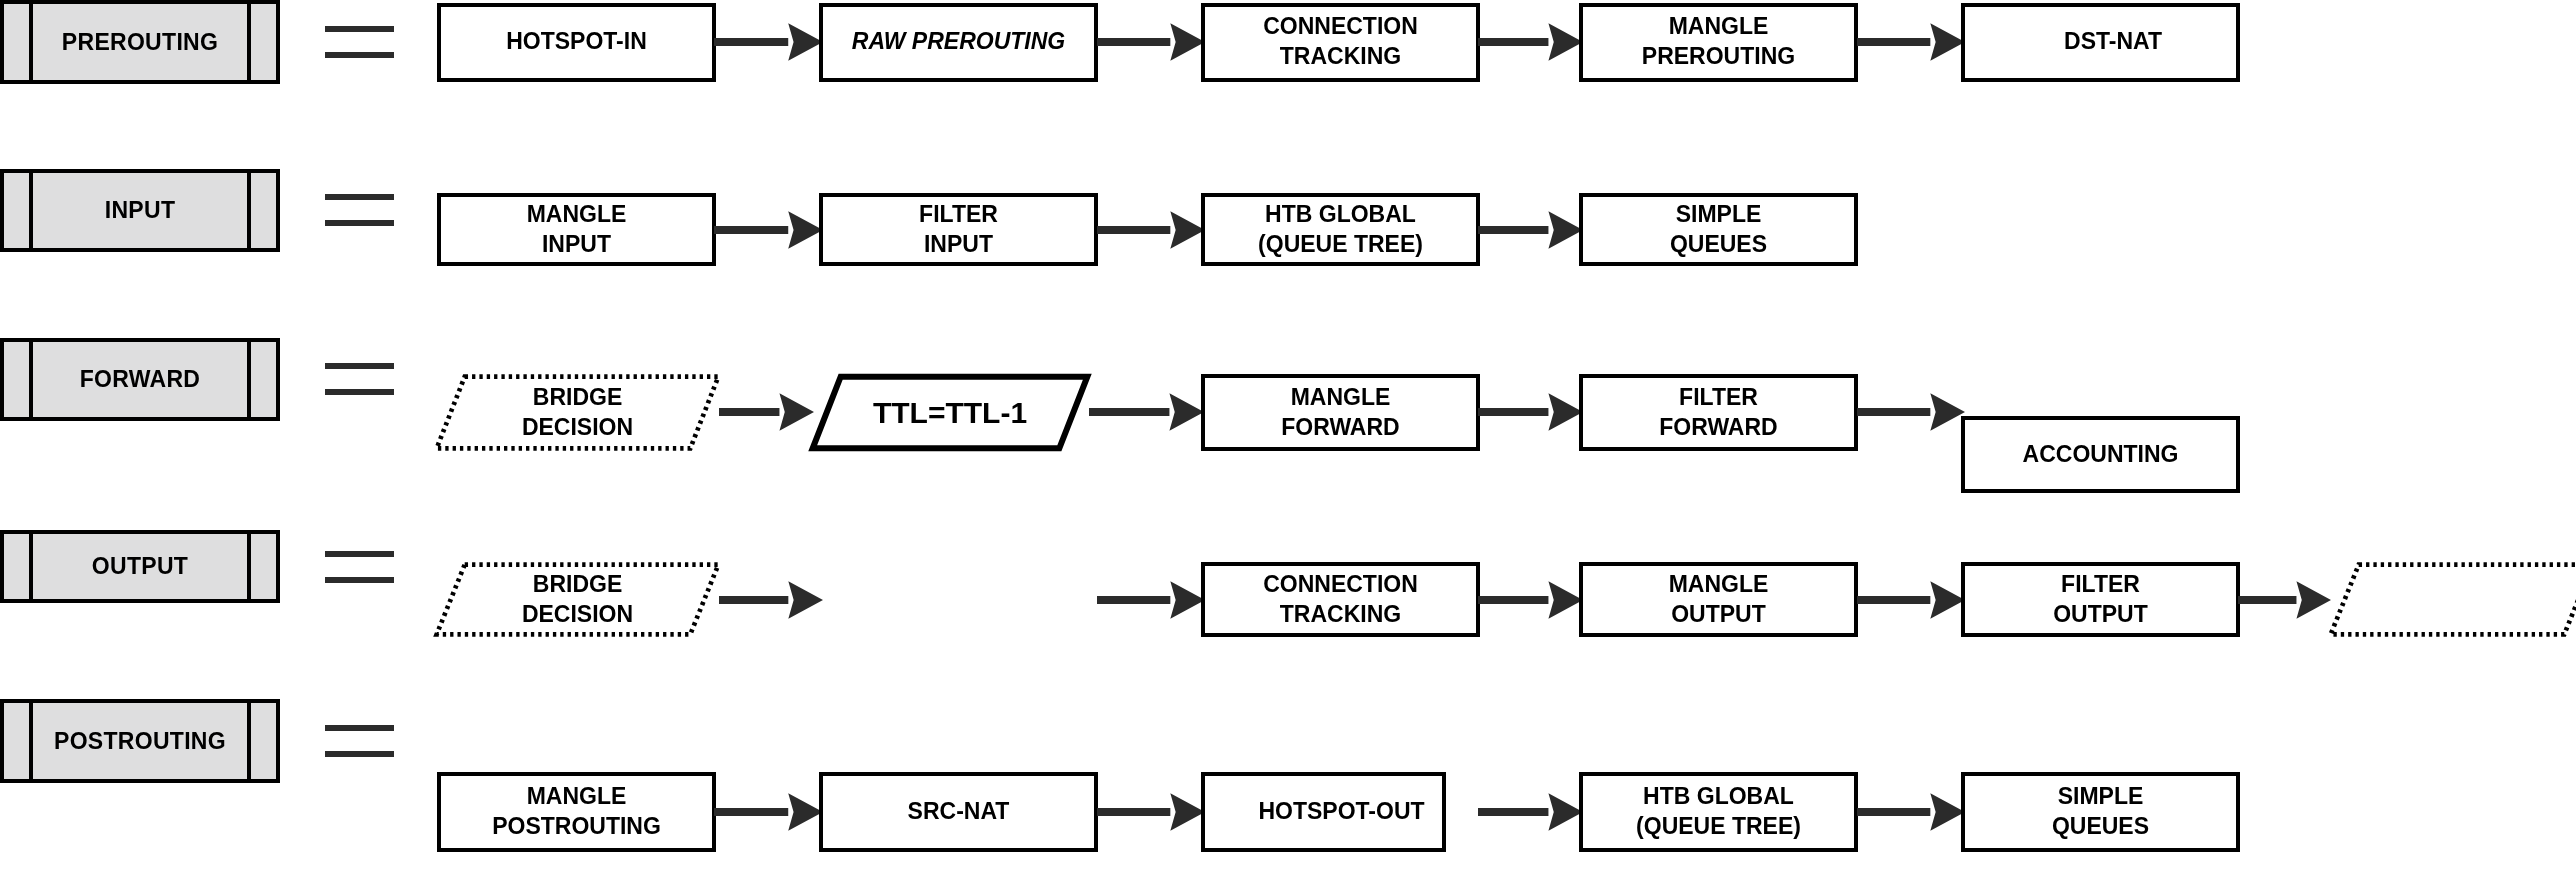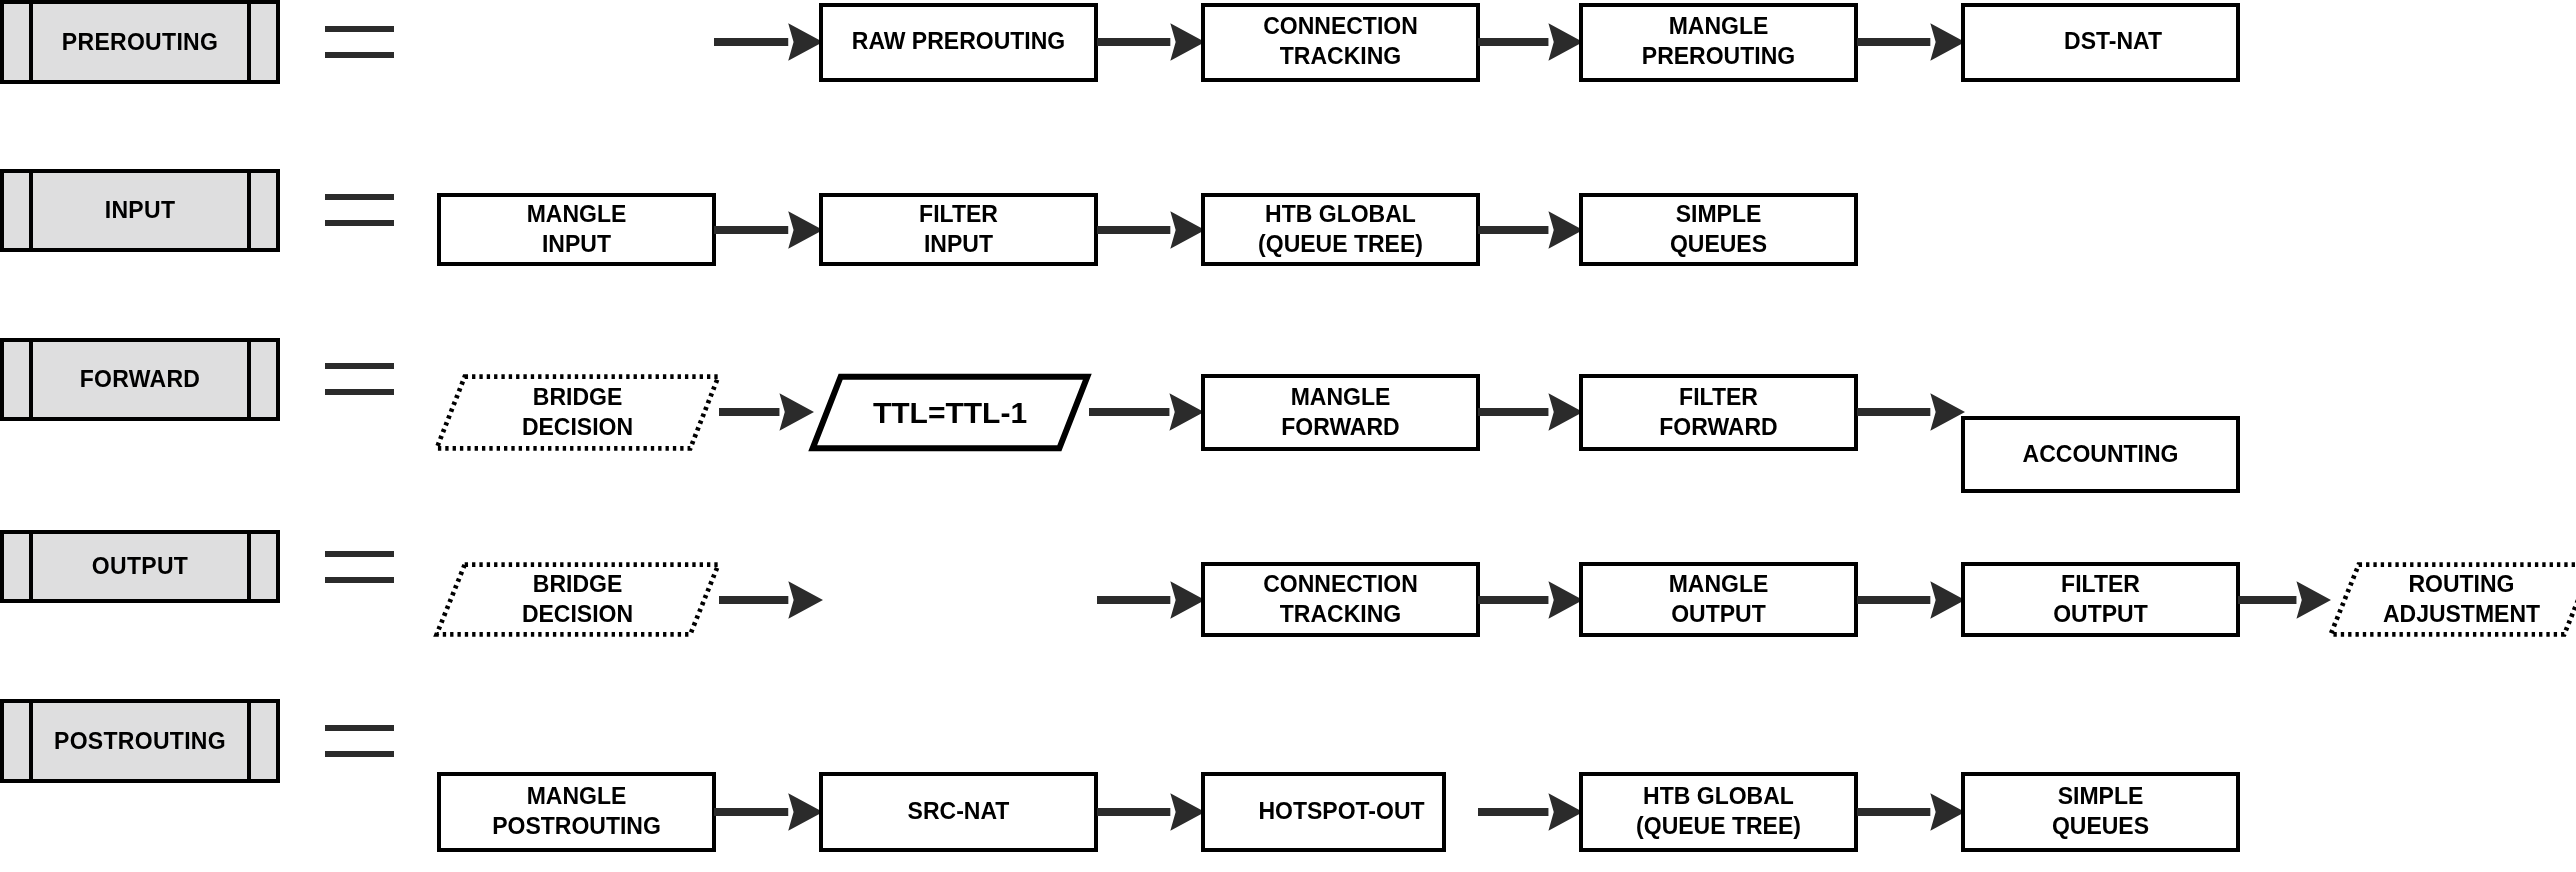--- a/index.html
+++ b/index.html
@@ -132,27 +132,30 @@
 <div id="canvas">
     <div class="chain-box" style="top: 0px; width: 280px; height: 84px;">
       <div class="chain-bar left"></div>
       <div class="chain-label">PREROUTING</div>
       <div class="chain-bar right"></div>
     </div>
     <div class="equals" style="left: 325px; top: 26px;">
       <i class="top"></i>
       <i class="bottom"></i>
     </div>
+    <div class="node" style="left: 437px; top: 2.7px; width: 279px; height: 79px;">
+      <div class="node-label">HOTSPOT-IN</div>
+    </div>
     <div class="arrow" style="left: 714px; top: 22px; width: 109px;">
       <svg viewBox="0 0 163 60" preserveAspectRatio="none">
         <rect x="0" y="24" width="111" height="12" fill="#2b2b2b"></rect>
         <polygon points="111,2 163,30 111,58 119,30" fill="#2b2b2b"></polygon>
       </svg>
     </div>
-    <div class="node" style="left: 819px; top: 2.7px; width: 279px; height: 79px;">
+    <div class="node" style="left: 819px; top: 2.7px; width: 279px; height: 79px; font-style: italic;">
       <div class="node-label">RAW PREROUTING</div>
     </div>
     <div class="arrow" style="left: 1097px; top: 22px; width: 108px;">
       <svg viewBox="0 0 162 60" preserveAspectRatio="none">
         <rect x="0" y="24" width="110" height="12" fill="#2b2b2b"></rect>
         <polygon points="110,2 162,30 110,58 118,30" fill="#2b2b2b"></polygon>
       </svg>
     </div>
     <div class="node" style="left: 1201px; top: 2.7px; width: 279px; height: 79px;">
       <div class="node-label">CONNECTION
@@ -332,22 +335,20 @@
     <div class="arrow" style="left: 2238px; top: 580px; width: 93px;">
       <svg viewBox="0 0 140 60" preserveAspectRatio="none">
         <rect x="0" y="24" width="88" height="12" fill="#2b2b2b"></rect>
         <polygon points="88,2 140,30 88,58 96,30" fill="#2b2b2b"></polygon>
       </svg>
     </div>
     <div class="para dotted" style="left: 2328px; top: 562px; width: 267px; height: 75px;">
       <svg viewBox="0 0 400 112" preserveAspectRatio="none">
         <polygon points="46,4 396,4 354,108 4,108" fill="#ffffff" stroke="#000000" stroke-width="7" stroke-dasharray="5 6"></polygon>
       </svg>
-      <div class="node-label">ROUTING
-ADJUSTMENT</div>
     </div>
     <div class="chain-box" style="top: 699px; width: 280px; height: 84px;">
       <div class="chain-bar left"></div>
       <div class="chain-label">POSTROUTING</div>
       <div class="chain-bar right"></div>
     </div>
     <div class="equals" style="left: 325px; top: 725px;">
       <i class="top"></i>
       <i class="bottom"></i>
     </div>

